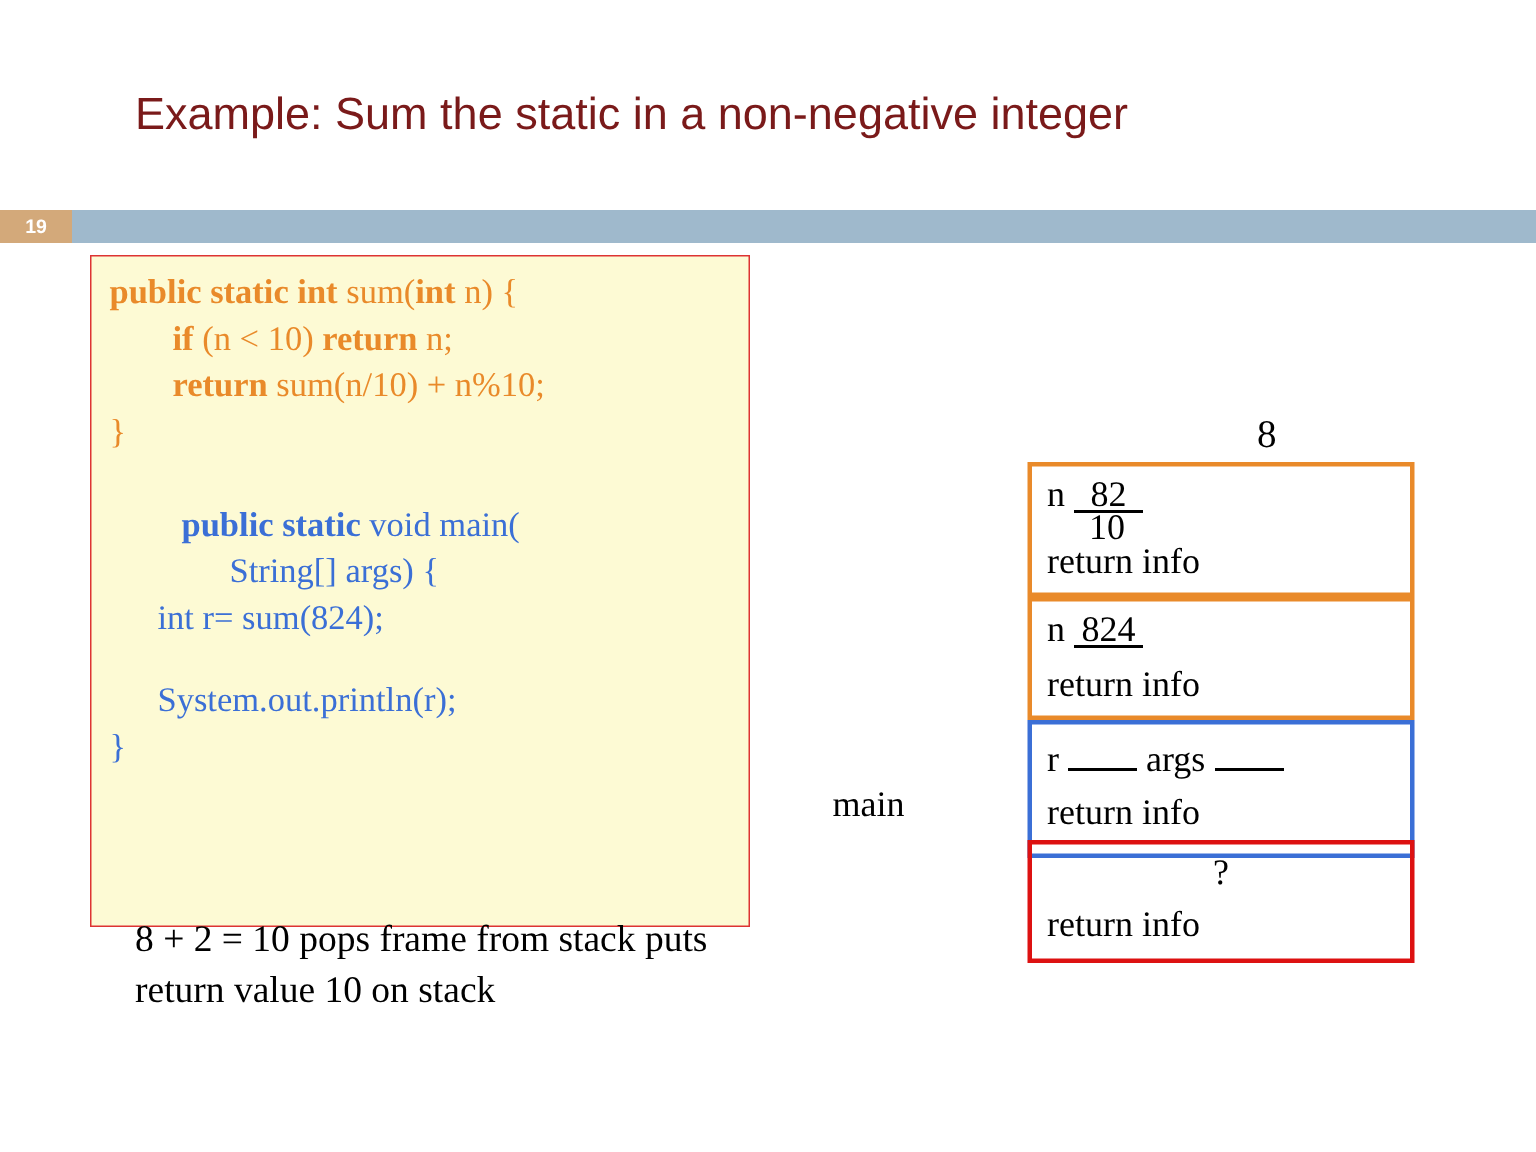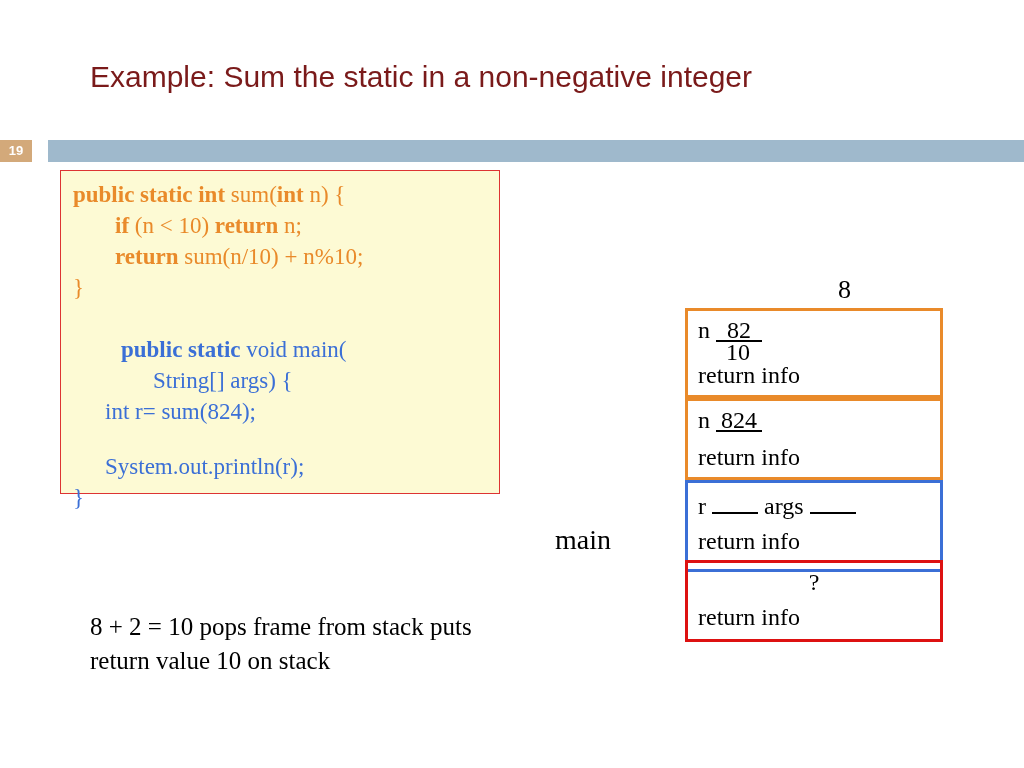--- a/index.html
+++ b/index.html
@@ -25,21 +25,21 @@
     position: absolute;
     left: 0;
     top: 140px;
     width: 1024px;
     height: 22px;
   }
   .page-num {
     position: absolute;
     left: 0;
     top: 0;
-    width: 32px;
+    width: 48px;
     height: 22px;
     background: #d3a97a;
     color: #fff;
     font-size: 13px;
     line-height: 22px;
     text-align: center;
     font-family: Arial, sans-serif;
     font-weight: bold;
   }
   .blue-bar {
@@ -48,21 +48,21 @@
     top: 0;
     right: 0;
     height: 22px;
     background: #9fb9cc;
   }
   .code-box {
     position: absolute;
     left: 60px;
     top: 170px;
     width: 440px;
-    height: 324px;
+    height: 448px;
     background: #fdfad4;
     border: 1px solid #d33;
     padding: 8px 12px 8px 12px;
     font-size: 23px;
     line-height: 1.35;
     font-family: Georgia, 'Times New Roman', serif;
     box-sizing: border-box;
   }
   .kw   { color: #e98a2a; font-weight: bold; }
   .oid  { color: #e98a2a; }
@@ -103,21 +103,21 @@
     top: 610px;
     width: 480px;
     font-size: 25px;
     color: #000;
     line-height: 1.35;
   }
   .main-label {
     position: absolute;
     left: 555px;
     top: 524px;
-    font-size: 28px;
+    font-size: 24px;
     color: #000;
   }
   .overlap {
     position: absolute;
     font-size: 24px;
     color: #000;
   }
 </style>
 </head>
 <body>

